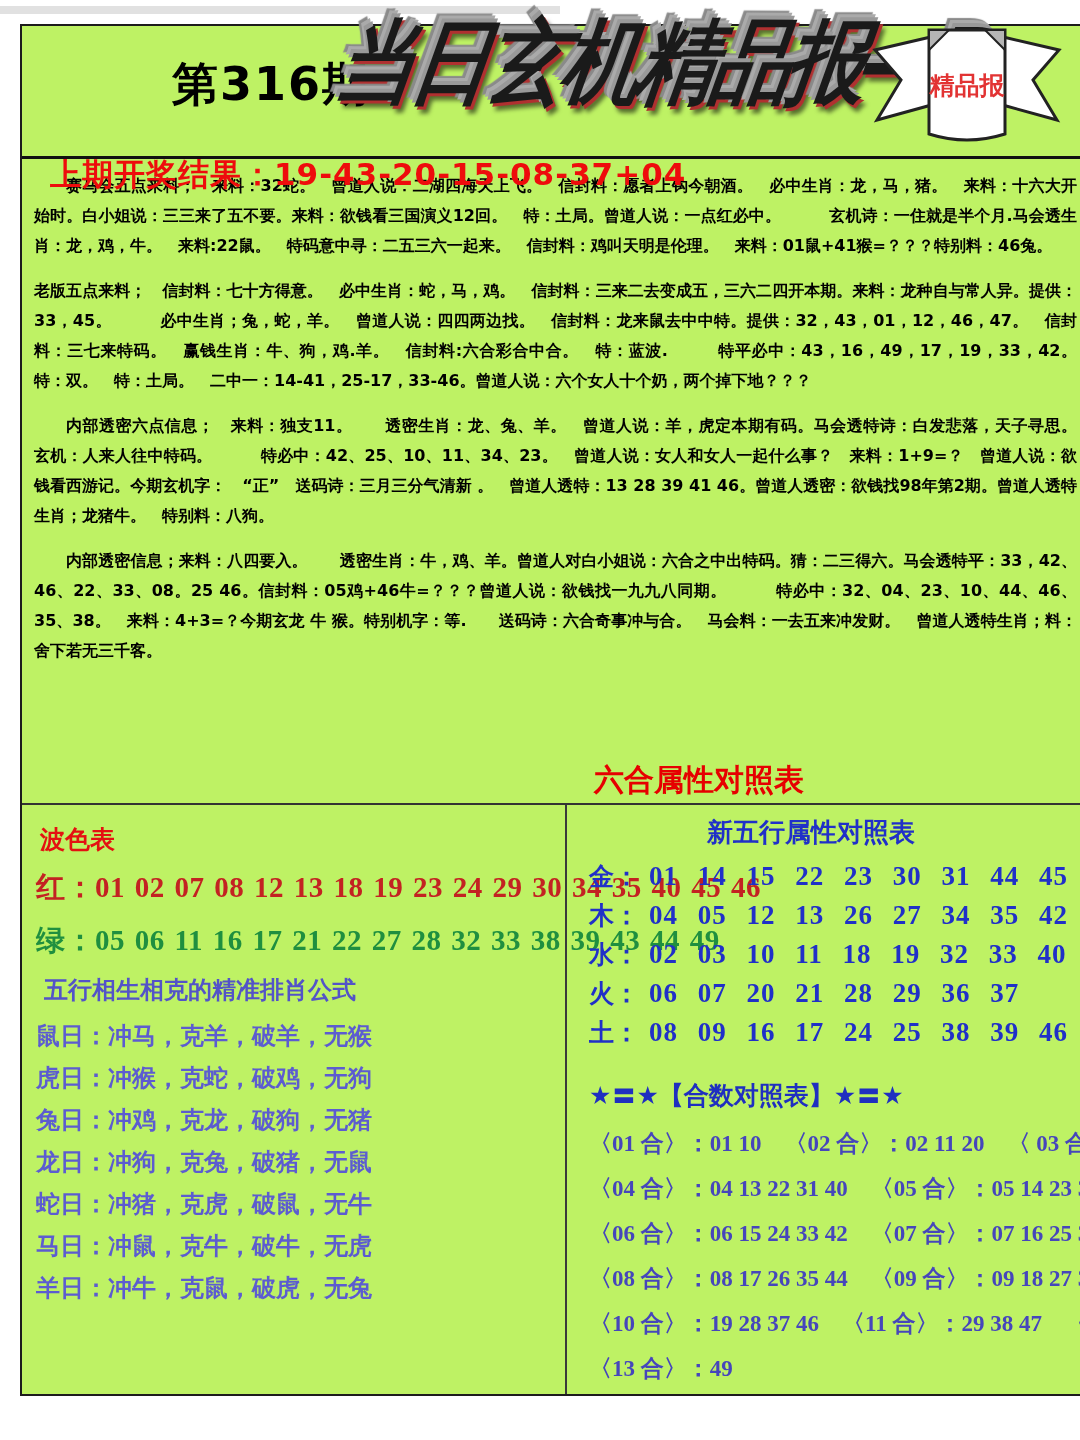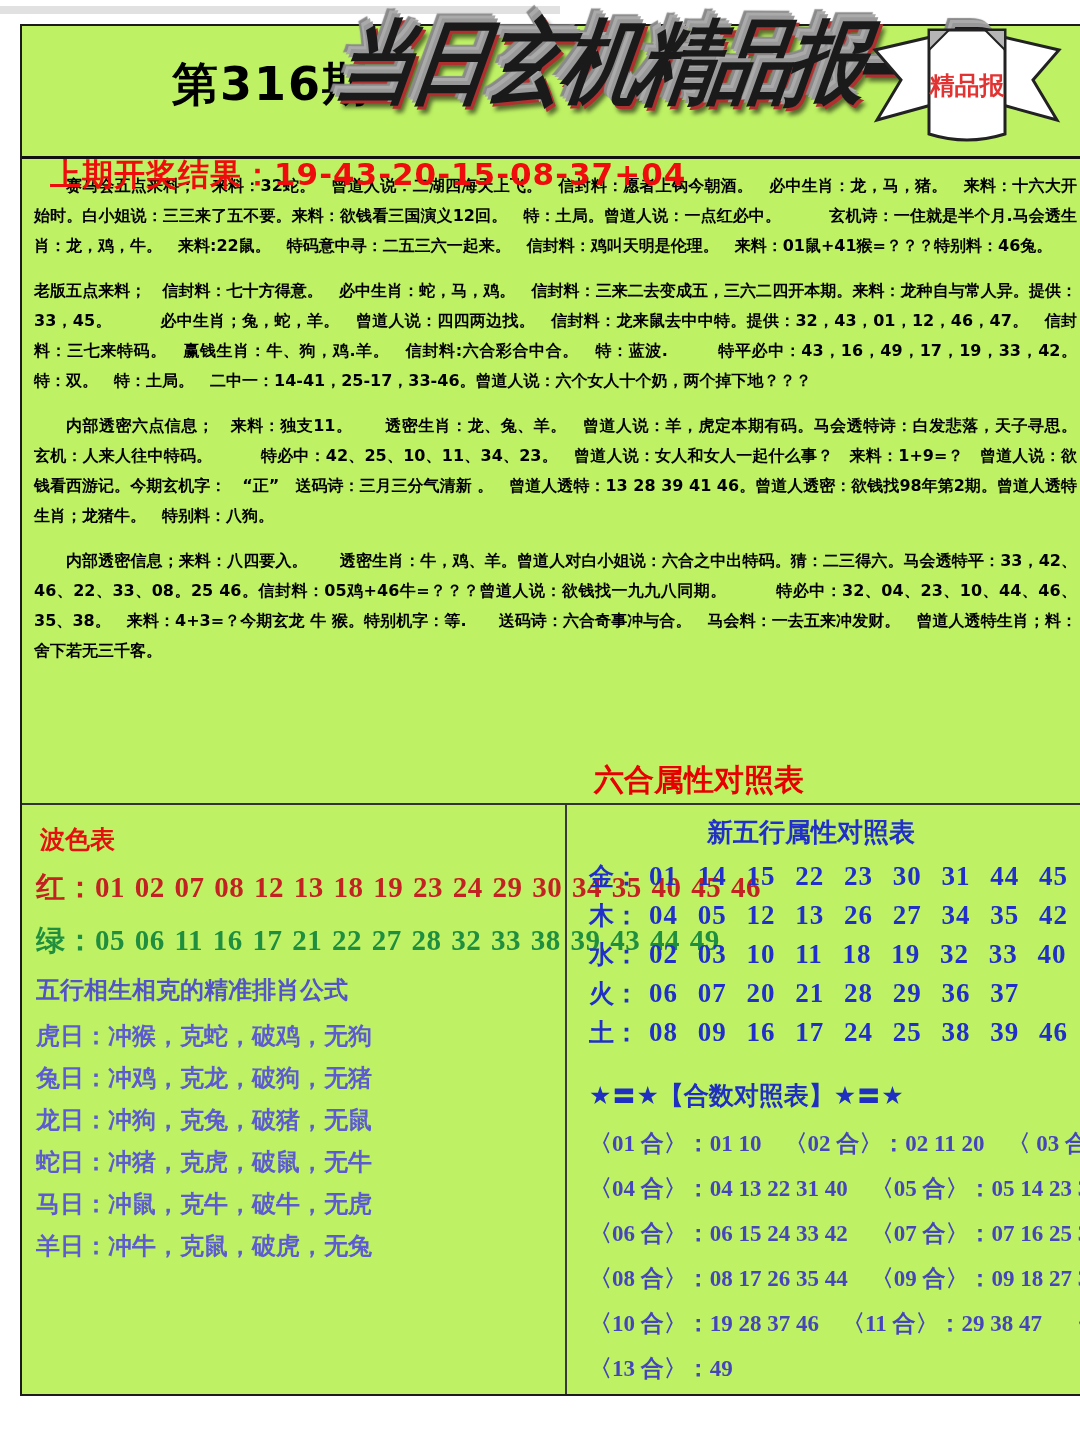--- a/index.html
+++ b/index.html
@@ -56,21 +56,21 @@
   .bose-title { color:#e41111; font-size:25px; font-weight:700; margin:2px 0 12px 4px; }
   .bose-row {
     font-family:"Liberation Serif", serif; font-size:29px; font-weight:700;
     margin:0 0 13px 0; letter-spacing:.5px; white-space:nowrap;
   }
   .bose-red   { color:#c32222; }
   .bose-blue  { color:#2424ae; }
   .bose-green { color:#1f8f3f; }
   .bose-row .num { word-spacing:2px; }
 
-  .formula-title { color:#5353c8; font-size:24px; font-weight:700; margin:8px 0 14px 0; }
+  .formula-title { color:#5353c8; font-size:24px; font-weight:700; margin:8px 0 14px 8px; }
   .zodiac-line { color:#5c5cd0; font-size:24px; font-weight:700; margin:0 0 10px 0; white-space:nowrap; }
 
   .wuxing-title { color:#2030c8; font-size:26px; font-weight:700; margin:2px 0 10px 118px; }
   .wuxing-row { color:#2030c8; font-size:25px; font-weight:700; margin:0 0 6px 0; white-space:nowrap; }
   .wuxing-row .lab { margin-right:10px; }
   .wuxing-row .num { font-family:"Liberation Serif", serif; font-size:27px; word-spacing:12px; letter-spacing:1px; }
 
   .hesu-title { color:#1f2fc0; font-size:25px; font-weight:700; margin:30px 0 16px 0; }
   .hesu-line {
     color:#4646bb; font-size:23px; font-weight:700; margin:0 0 14px 0;
@@ -122,20 +122,21 @@
 
         <div class="bose-row bose-red">
           <span class="lab">红：</span><span class="num">01 02 07 08 12 13 18 19 23 24 29 30 34 35 40 45 46</span>
         </div>
         <div class="bose-row bose-green">
           <span class="lab">绿：</span><span class="num">05 06 11 16 17 21 22 27 28 32 33 38 39 43 44 49</span>
         </div>
 
         <div class="formula-title">五行相生相克的精准排肖公式</div>
 
+        <div class="zodiac-line">鼠日：冲马，克羊，破羊，无猴</div>
         <div class="zodiac-line">虎日：冲猴，克蛇，破鸡，无狗</div>
         <div class="zodiac-line">兔日：冲鸡，克龙，破狗，无猪</div>
         <div class="zodiac-line">龙日：冲狗，克兔，破猪，无鼠</div>
         <div class="zodiac-line">蛇日：冲猪，克虎，破鼠，无牛</div>
         <div class="zodiac-line">马日：冲鼠，克牛，破牛，无虎</div>
         <div class="zodiac-line">羊日：冲牛，克鼠，破虎，无兔</div>
 
       </div>
 
       <div class="col-right">

